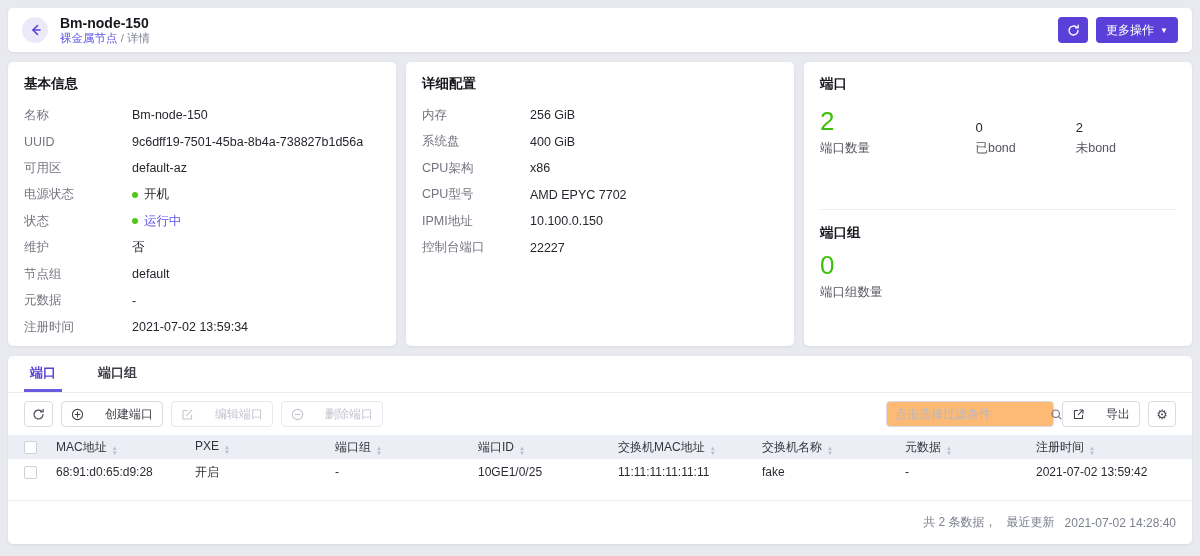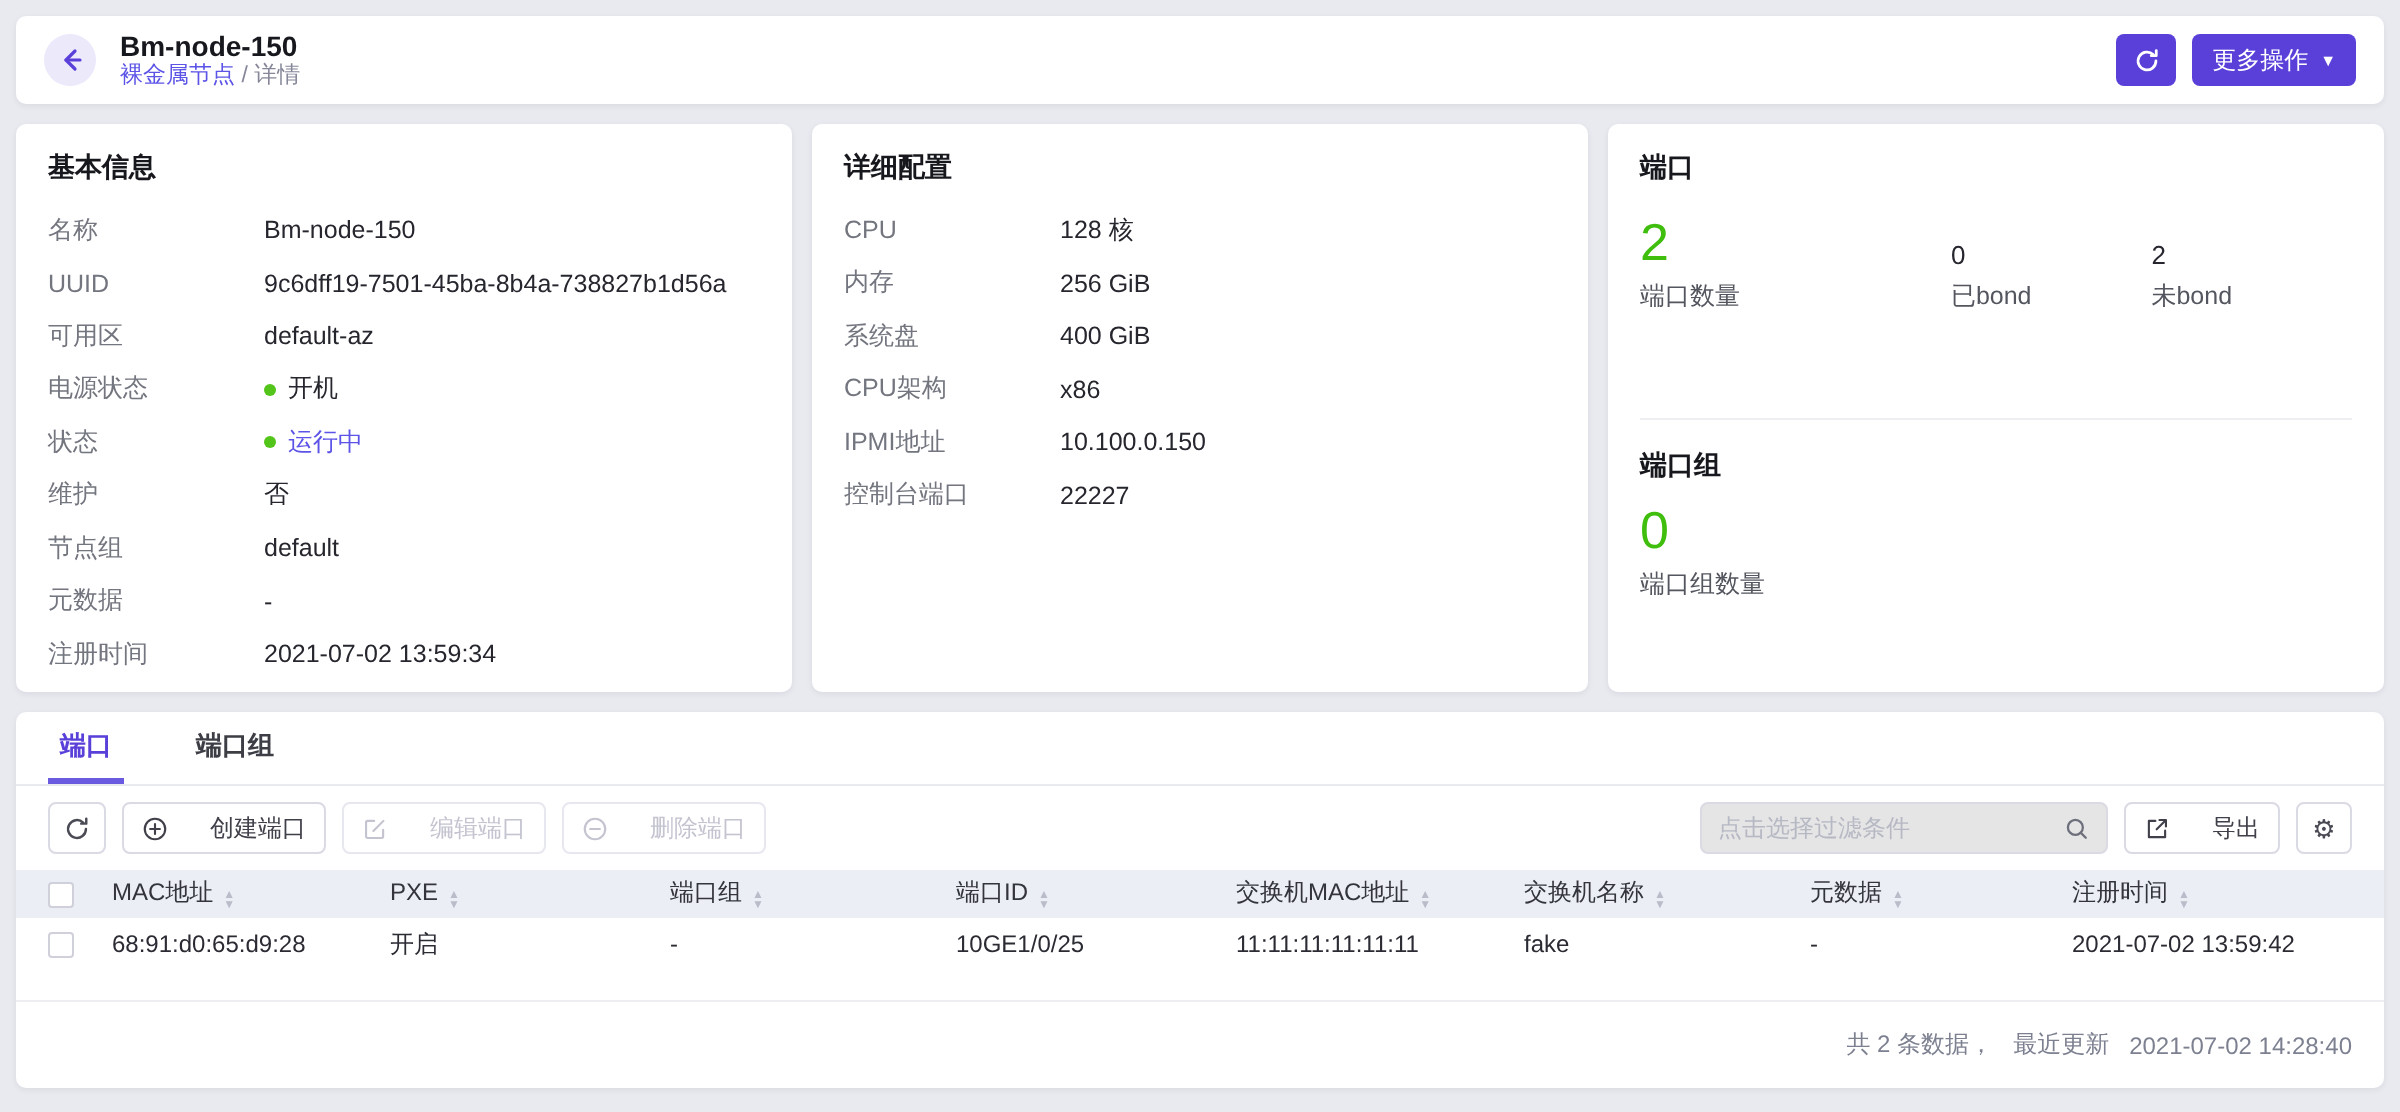--- a/index.html
+++ b/index.html
@@ -52,22 +52,22 @@
   .tab { padding:0 6px; margin-right:30px; display:flex; align-items:center; font-size:13px;
     color:#3c3d45; cursor:pointer; border-bottom:3px solid transparent; font-weight:bold; }
   .tab.active { color:#5a40d9; border-bottom-color:#6a5ae0; }
 
   .toolbar { display:flex; align-items:center; padding:8px 16px; }
   .tbtn { height:26px; border:1px solid #d9dae3; background:#fff; border-radius:4px; color:#3f4049;
     display:inline-flex; align-items:center; padding:0 9px; margin-right:8px; font-size:12px; cursor:pointer; gap:21px; }
   .tbtn svg { flex:none; }
   .tbtn.disabled { color:#c3c4d0; border-color:#e7e8ef; cursor:default; }
   .toolbar-right { margin-left:auto; display:flex; align-items:center; gap:8px; }
-  .search-box { width:204px; height:26px; border:1px solid #d9dae3; border-radius:4px;
-    display:flex; align-items:center; padding:0 8px; background:#e5e5e5; }
+  .search-box { width:168px; height:26px; border:1px solid #d9dae3; border-radius:4px;
+    display:flex; align-items:center; padding:0 8px; background:#fdba74; }
   .search-box input { border:none; outline:none; flex:1; font-size:12px; color:#26272e;
     font-family:inherit; background:transparent; }
   .search-box input::placeholder { color:#b6b8c4; }
   .gear-btn { width:28px; padding:0; justify-content:center; margin-right:0; }
 
   
   table { width:100%; border-collapse:collapse; table-layout:fixed; font-size:12px; }
   thead th { background:#eceef6; height:24px; font-weight:normal; text-align:left; color:#33343c;
     padding:0 4px; white-space:nowrap; overflow:hidden; }
   tbody td { height:26px; border-bottom:6px solid #a21caf; padding:0 4px; color:#2a2b33;
@@ -180,41 +180,41 @@
             <span>2021-07-02 13:59:34</span>
           </div>
         </div>
       </div>
   </div>
 
   <div class="card">
     <div class="card-title">详细配置</div>
     <div>
         <div class="info-row">
-          <div class="info-label">CPU</div>
-          <div class="info-value">
-            <span>128 核</span>
-          </div>
-        </div>
-        <div class="info-row">
           <div class="info-label">内存</div>
           <div class="info-value">
             <span>256 GiB</span>
           </div>
         </div>
         <div class="info-row">
           <div class="info-label">系统盘</div>
           <div class="info-value">
             <span>400 GiB</span>
           </div>
         </div>
         <div class="info-row">
           <div class="info-label">CPU架构</div>
           <div class="info-value">
             <span>x86</span>
+          </div>
+        </div>
+        <div class="info-row">
+          <div class="info-label">CPU型号</div>
+          <div class="info-value">
+            <span>AMD EPYC 7702</span>
           </div>
         </div>
         <div class="info-row">
           <div class="info-label">IPMI地址</div>
           <div class="info-value">
             <span>10.100.0.150</span>
           </div>
         </div>
         <div class="info-row">
           <div class="info-label">控制台端口</div>

